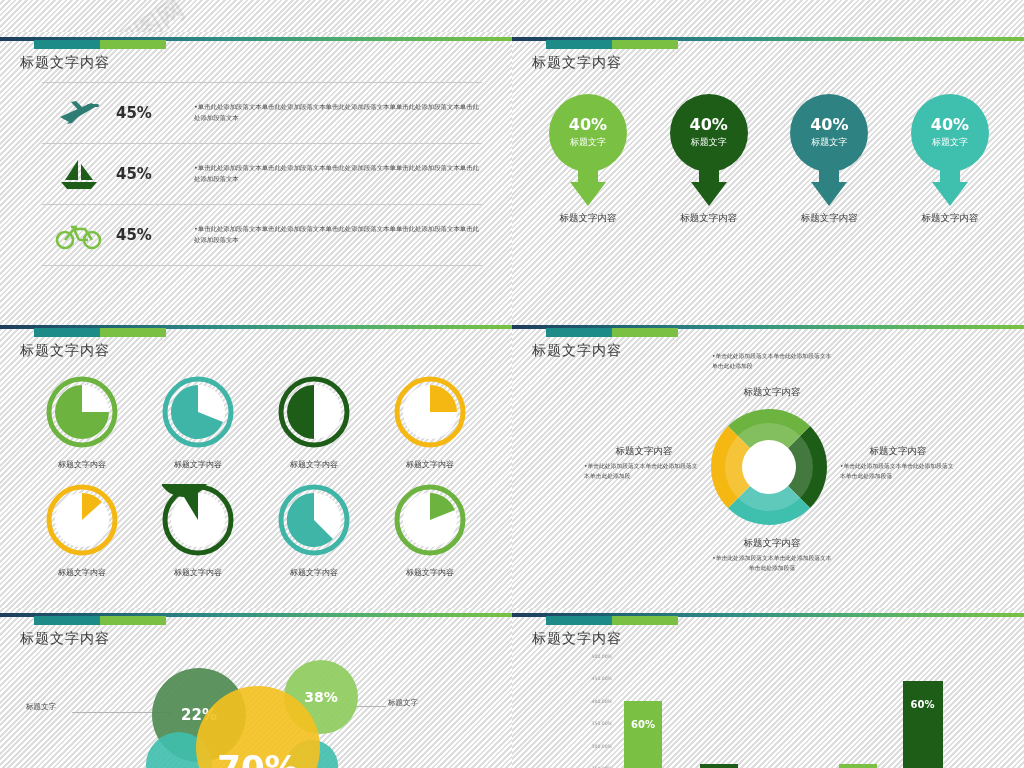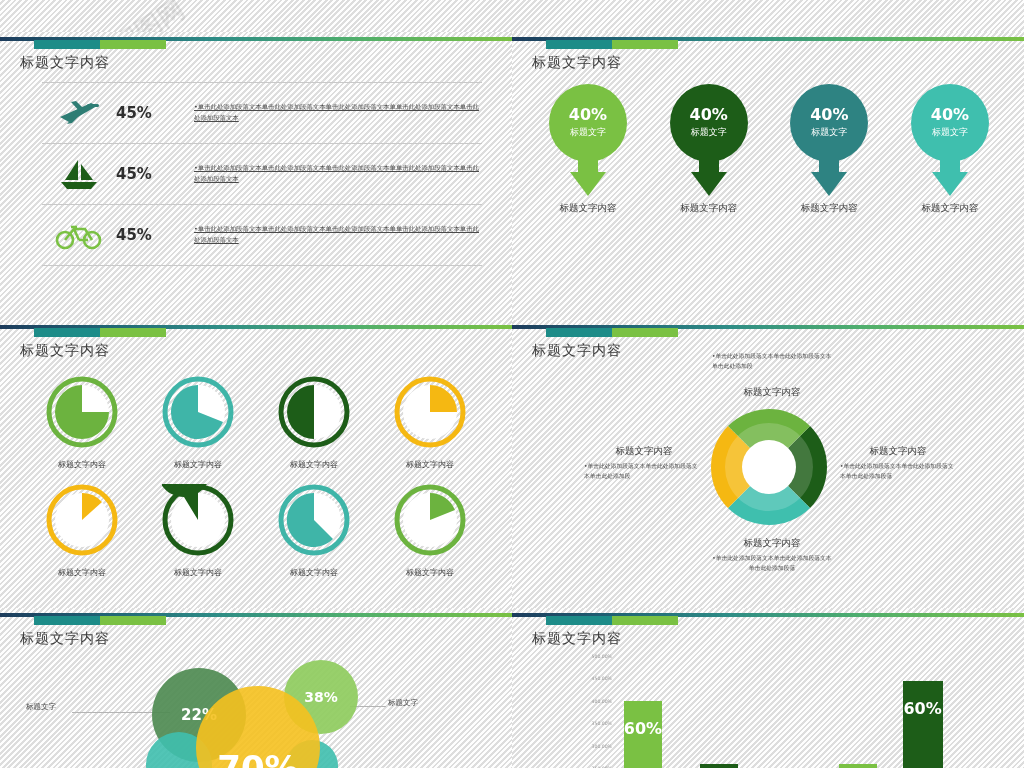--- a/index.html
+++ b/index.html
@@ -38,24 +38,24 @@
     font-size:14px;color:#3a3a3a;letter-spacing:1px;
     font-family:"DejaVu Sans",sans-serif;
   }
 
   
   .rows{position:absolute;left:42px;top:50px;width:440px;}
   .row{display:flex;align-items:center;border-top:1px solid #c9c9c9;min-height:52px;padding:4px 0;}
   .row:last-child{border-bottom:1px solid #c9c9c9;}
   .r-icon{width:74px;display:flex;justify-content:center;align-items:center;}
   .r-pct{width:78px;font-size:15px;font-weight:bold;color:#2f2f2f;font-family:"DejaVu Sans",sans-serif;}
-  .r-txt{flex:1;font-size:6.4px;line-height:1.65;color:#4a4a4a;font-family:"DejaVu Sans",sans-serif;text-decoration:underline;}
-
-  
-  .pins{position:absolute;left:22px;top:52px;width:470px;display:flex;justify-content:space-between;}
+  .r-txt{flex:1;font-size:6.4px;line-height:1.65;color:#4a4a4a;font-family:"DejaVu Sans",sans-serif;}
+
+  
+  .pins{position:absolute;left:22px;top:62px;width:470px;display:flex;justify-content:space-between;}
   .pin-wrap{width:108px;text-align:center;}
   .pin{position:relative;width:78px;height:112px;margin:0 auto;}
   .pin .ball{
     position:absolute;left:0;top:0;width:78px;height:78px;border-radius:50%;
     display:flex;flex-direction:column;align-items:center;justify-content:center;
   }
   .pin .tail{
     position:absolute;left:21px;top:62px;width:36px;height:50px;
   }
   .pin .pct{color:#fff;font-weight:bold;font-size:16px;line-height:1;font-family:"DejaVu Sans",sans-serif;}
@@ -81,21 +81,21 @@
   .lead{position:absolute;height:1px;background:#b4b4b4;}
   .lead-lbl{position:absolute;font-size:7.5px;color:#4a4a4a;font-family:"DejaVu Sans",sans-serif;}
 
   
   .chart{position:absolute;left:0;top:48px;width:512px;height:112px;}
   .y-axis{position:absolute;left:54px;top:0;width:46px;height:112px;}
   .y-tick{position:absolute;right:0;font-size:4.6px;color:#9a9a9a;font-family:"DejaVu Sans",sans-serif;
           transform:translateY(-50%);white-space:nowrap;}
   .bars{position:absolute;left:104px;top:0;right:10px;bottom:0;}
   .bar{position:absolute;bottom:0;display:flex;align-items:flex-start;justify-content:center;}
-  .bar span{color:#fff;font-weight:bold;font-size:16px;margin-top:18px;font-family:"DejaVu Sans",sans-serif;}
+  .bar span{color:#fff;font-weight:bold;font-size:10px;margin-top:18px;font-family:"DejaVu Sans",sans-serif;}
 
   
   .wm{position:absolute;color:rgba(120,120,120,.14);font-size:26px;font-weight:bold;
       transform:rotate(-32deg);pointer-events:none;user-select:none;white-space:nowrap;
       font-family:"DejaVu Sans",sans-serif;}
 </style>
 </head>
 <body>
 
 <div id="sheet" class="tex">

